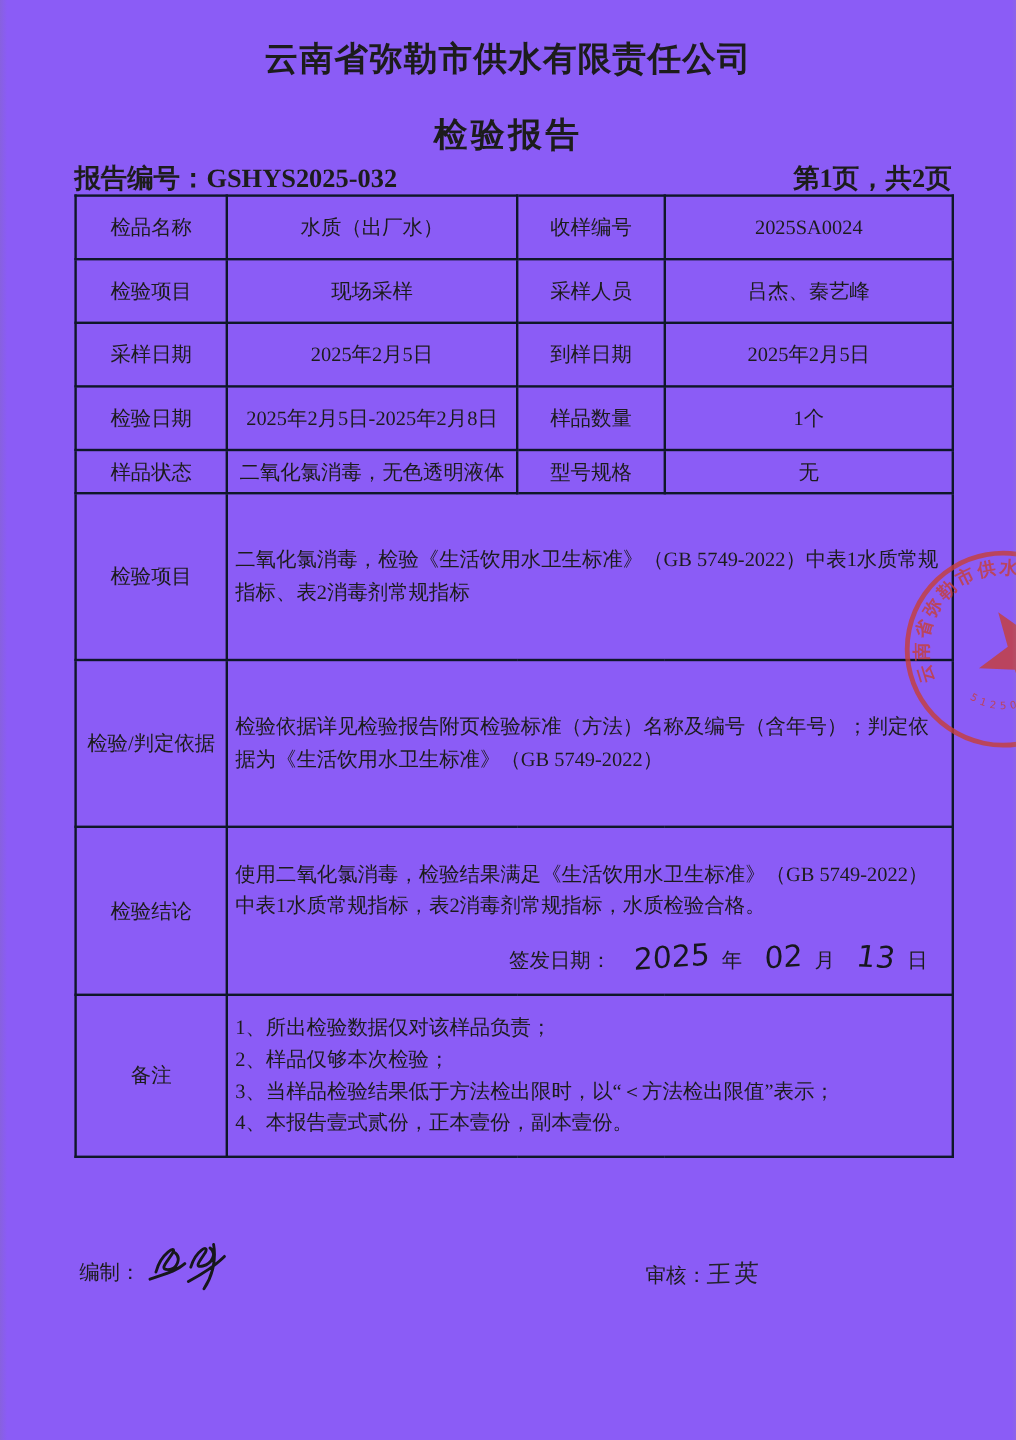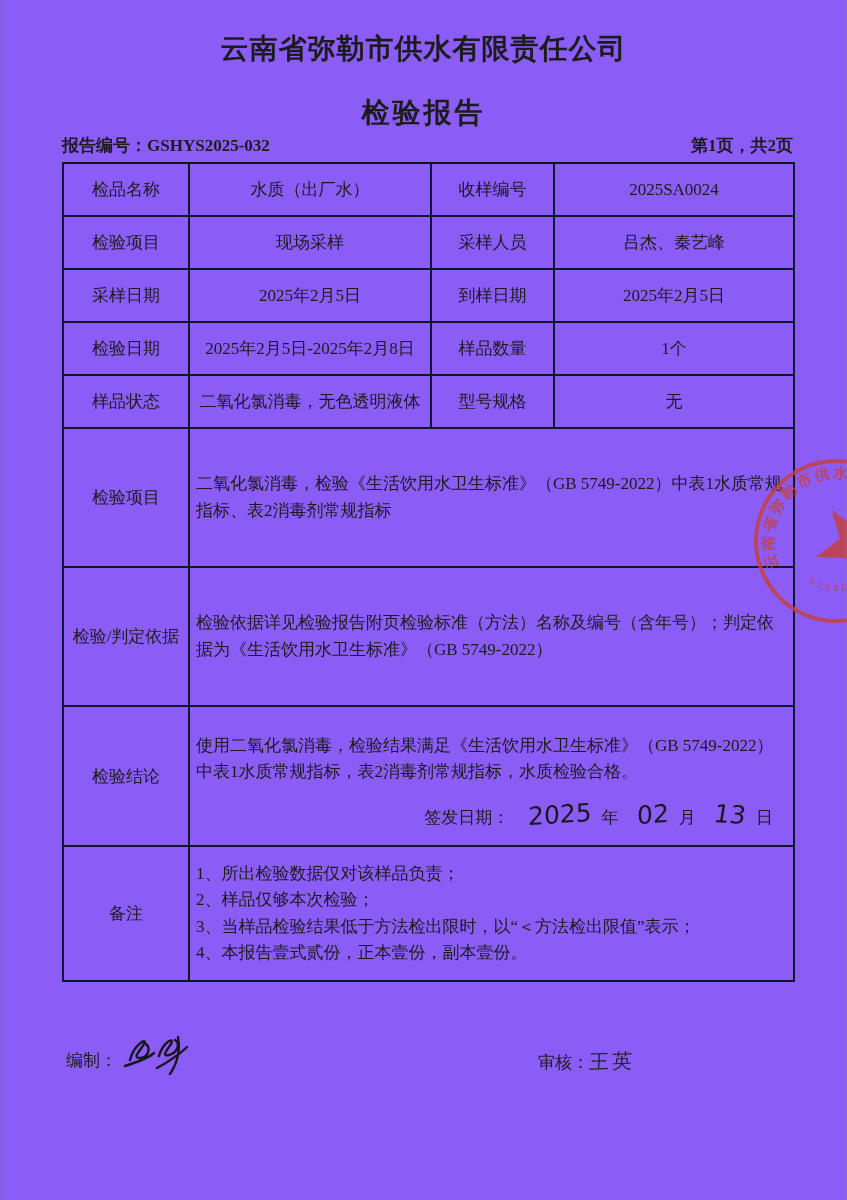--- a/index.html
+++ b/index.html
@@ -20,21 +20,21 @@
     position:absolute;top:30px;left:0;width:100%;
     text-align:center;font-size:28px;font-weight:bold;letter-spacing:1px;
   }
   .doc-title{
     position:absolute;top:82px;left:0;width:100%;
     text-align:center;font-size:28px;font-weight:bold;letter-spacing:3px;margin-top:12px;
   }
   .meta-line{
     position:absolute;top:134px;left:62px;width:731px;
     display:flex;justify-content:space-between;align-items:flex-end;
-    font-size:17px;font-weight:bold;
+    font-size:22px;font-weight:bold;
   }
   table.report{
     position:absolute;left:62px;top:162px;width:731px;
     border-collapse:collapse;table-layout:fixed;
     font-size:17px;
   }
   table.report td{
     border:2px solid #0f172a;
     padding:2px 6px;
     vertical-align:middle;
@@ -114,21 +114,21 @@
         <td class="val">2025年2月5日</td>
         <td class="lbl">到样日期</td>
         <td class="val">2025年2月5日</td>
       </tr>
       <tr style="height:53px">
         <td class="lbl">检验日期</td>
         <td class="val">2025年2月5日-2025年2月8日</td>
         <td class="lbl">样品数量</td>
         <td class="val">1个</td>
       </tr>
-      <tr style="height:53px">
+      <tr style="height:36px">
         <td class="lbl">样品状态</td>
         <td class="val">二氧化氯消毒，无色透明液体</td>
         <td class="lbl">型号规格</td>
         <td class="val">无</td>
       </tr>
 
       <tr style="height:139px">
         <td class="lbl">检验项目</td>
         <td class="wide" colspan="3">二氧化氯消毒，检验《生活饮用水卫生标准》（GB 5749-2022）中表1水质常规指标、表2消毒剂常规指标</td>
       </tr>

